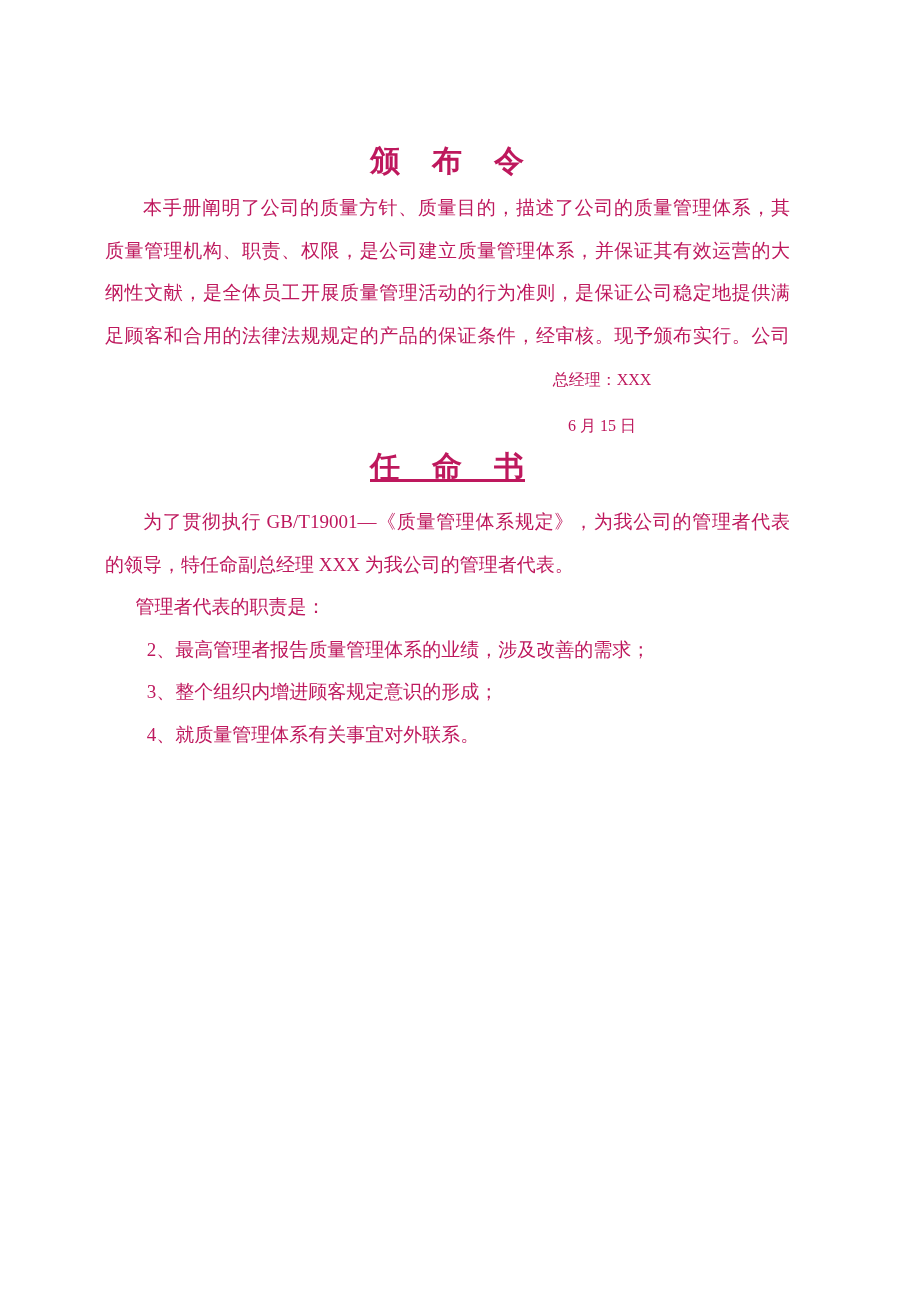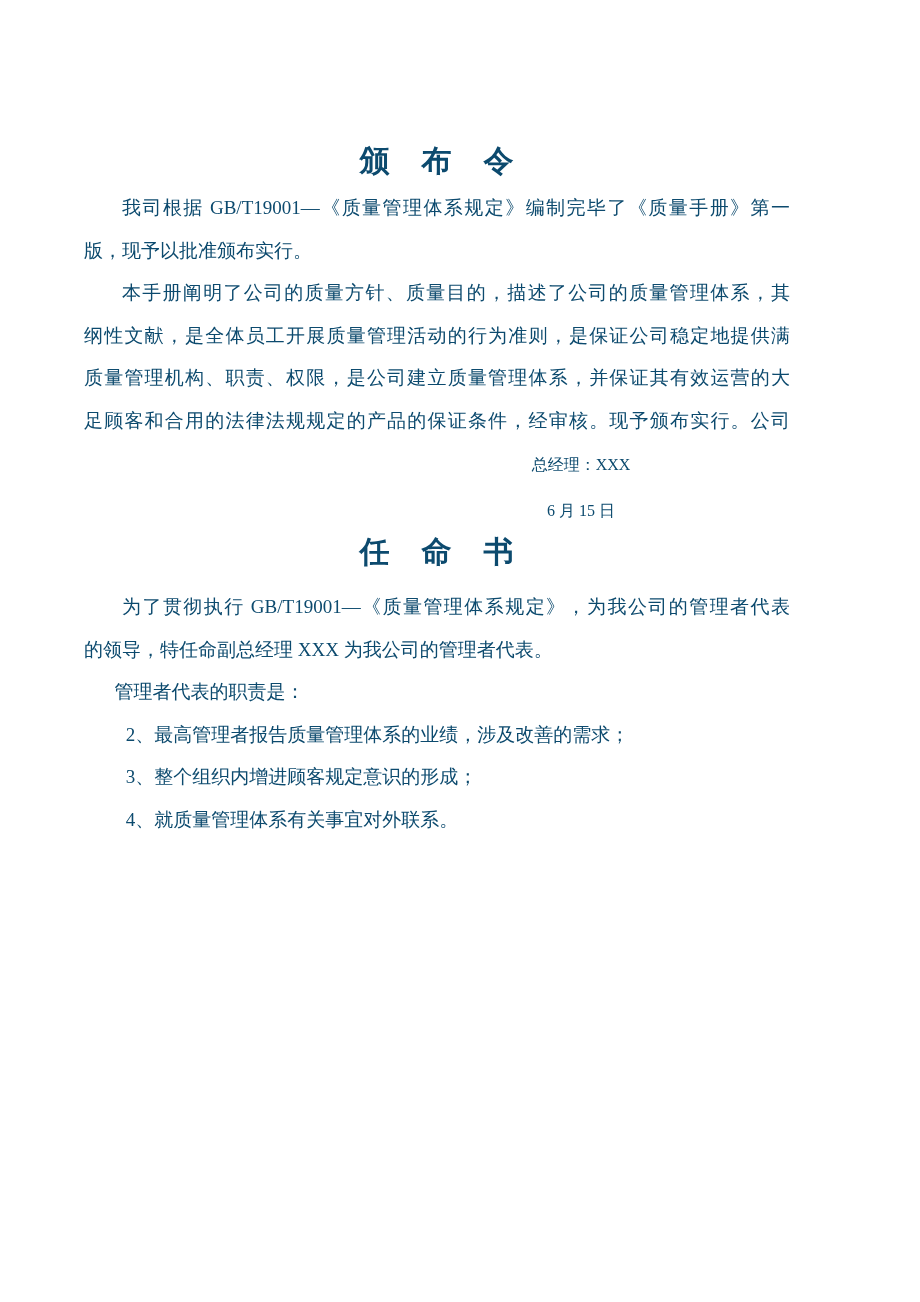--- a/index.html
+++ b/index.html
@@ -6,36 +6,37 @@
     margin: 0;
     padding: 0;
     background: #ffffff;
   }
   .page {
     position: relative;
     width: 920px;
     height: 1302px;
     margin: 0 auto;
     background: #ffffff;
-    color: #0c4a6e;
+    color: #be185d;
     box-sizing: border-box;
-    padding: 143px 130px 0 84px;
+    padding: 143px 130px 0 105px;
     overflow: hidden;
     font-family: "Liberation Serif", "DejaVu Serif", serif;
   }
   .doc-title {
     margin: 0 0 8px 0;
     font-size: 30px;
     font-weight: bold;
     line-height: 36px;
     text-align: center;
     letter-spacing: 1px;
   }
   .doc-title.second {
     margin-bottom: 16px;
+    text-decoration: underline;
   }
   .para {
     margin: 0;
   }
   .line {
     font-size: 19px;
     line-height: 42.5px;
     white-space: normal;
   }
   .just {
@@ -62,29 +63,25 @@
     white-space: nowrap;
   }
 </style>
 </head>
 <body>
 
 <div class="page">
 
   <h1 class="doc-title">颁　布　令</h1>
 
-  <div class="para">
-    <div class="line just indent">我司根据 GB/T19001—《质量管理体系规定》编制完毕了《质量手册》第一</div>
-    <div class="line">版，现予以批准颁布实行。</div>
-  </div>
 
   <div class="para">
     <div class="line just indent">本手册阐明了公司的质量方针、质量目的，描述了公司的质量管理体系，其</div>
+    <div class="line just">质量管理机构、职责、权限，是公司建立质量管理体系，并保证其有效运营的大</div>
     <div class="line just">纲性文献，是全体员工开展质量管理活动的行为准则，是保证公司稳定地提供满</div>
-    <div class="line just">质量管理机构、职责、权限，是公司建立质量管理体系，并保证其有效运营的大</div>
     <div class="line just">足顾客和合用的法律法规规定的产品的保证条件，经审核。现予颁布实行。公司</div>
   </div>
 
 
   <div class="sig-block">
     <div class="sig-line">总经理：XXX</div>
     <div class="sig-line">6 月 15 日</div>
   </div>
 
   <h1 class="doc-title second">任　命　书</h1>

